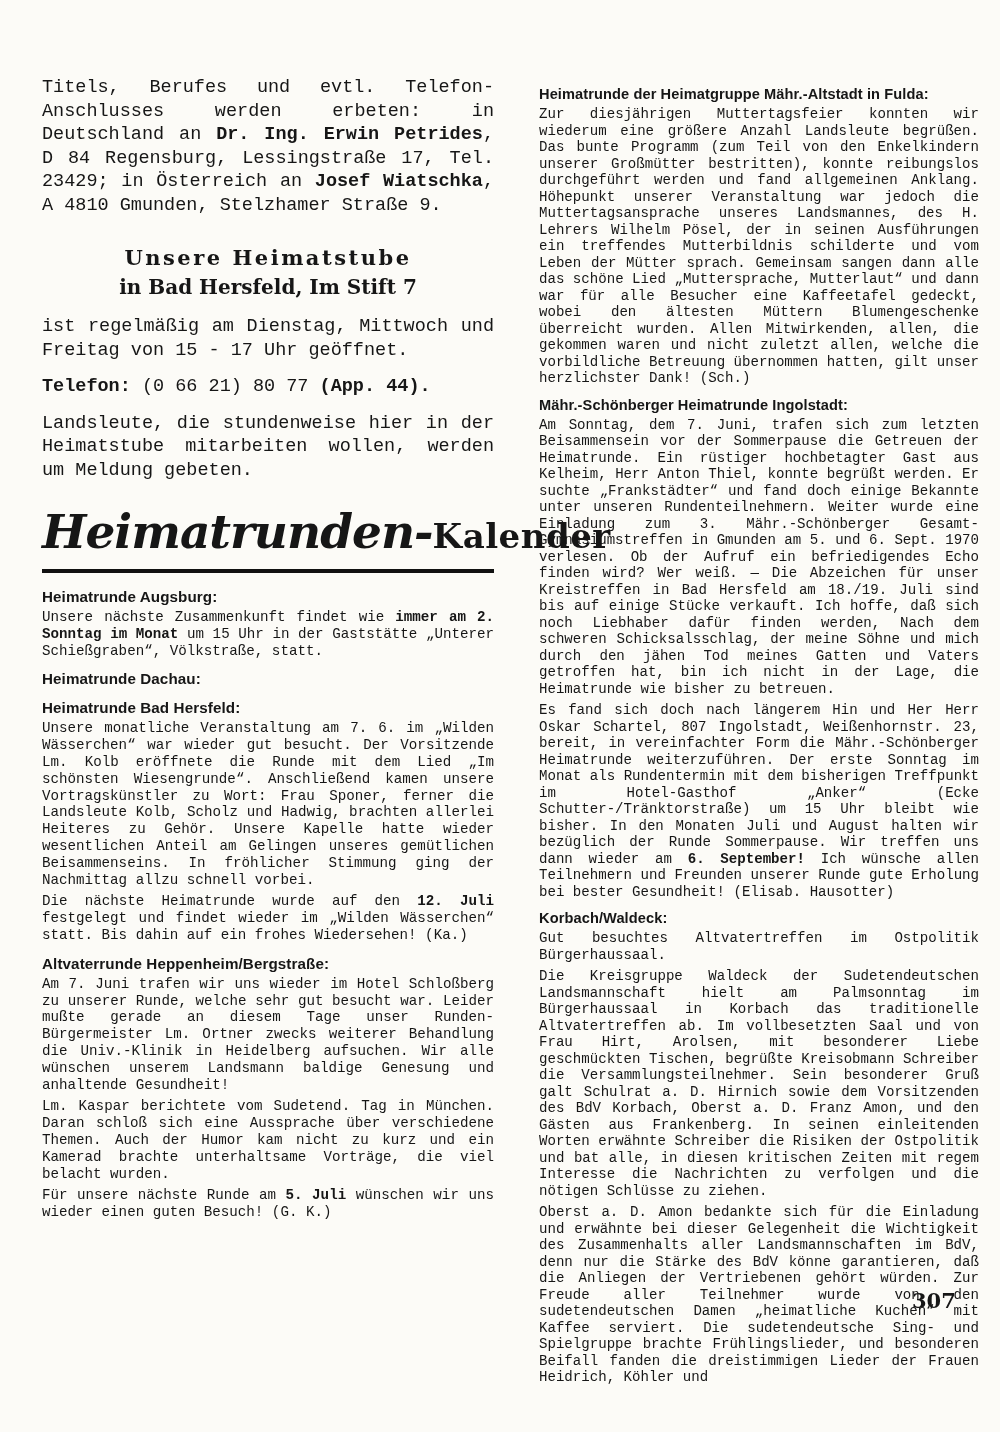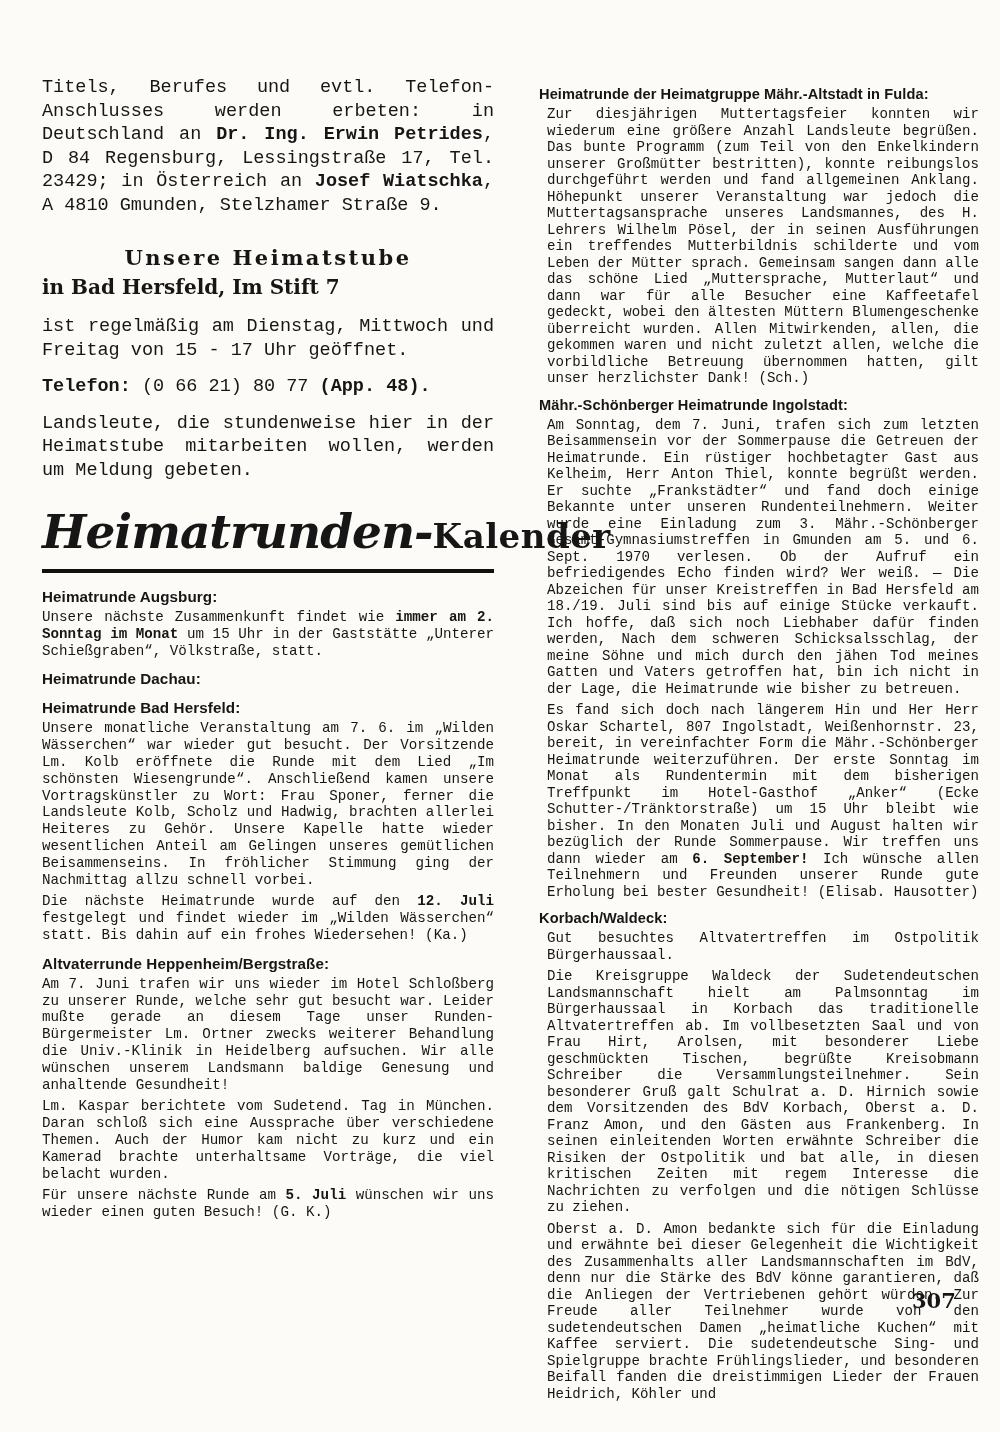--- a/index.html
+++ b/index.html
@@ -13,21 +13,21 @@
   .col{position:absolute;top:76px;}
   .col-left{left:42px;width:452px;}
   .col-right{left:539px;width:440px;}
   p{margin:0;text-align:justify;hyphens:auto;font-family:Liberation Mono, monospace;}
   
   .lg{font-size:18.5px;line-height:23.5px;}
   .stube-title{
     text-align:center;font-weight:700;font-size:21px;line-height:34px;
     letter-spacing:2.5px;margin:24px 0 0;font-family:"DejaVu Serif",serif;
   }
-  .stube-sub{font-weight:700;font-size:20px;line-height:24px;margin:0 0 16px;}
+  .stube-sub{text-align:center;font-weight:700;font-size:20px;line-height:24px;margin:0 0 16px;}
   .lg-block{margin:0 0 13px;}
   
   .kalender{
     margin:26px 0 14px;border-bottom:4px solid #111;padding-bottom:9px;
     white-space:nowrap;
   }
   .kal-script{
     font-style:italic;font-weight:700;font-size:47px;line-height:48px;
     letter-spacing:-1px;font-family:"DejaVu Serif",serif;
   }
@@ -38,40 +38,40 @@
   
   .sec{margin:0 0 9px;}
   .sec-h{
     font-family:"Liberation Sans", sans-serif;font-weight:700;
     font-size:15.2px;line-height:19px;margin:10px 0 3px;text-align:left;
     letter-spacing:0.1px;
   }
   .sec-b{font-size:14.2px;line-height:16.8px;margin:0 0 5px;}
   
   .col-right .sec-h{font-size:14.6px;line-height:18px;margin:9px 0 3px;}
-  .col-right .sec-b{font-size:14.1px;line-height:16.5px;margin-left:8px;}
+  .col-right .sec-b{font-size:14.1px;line-height:16.5px;}
   .col-right .sec{margin:0 0 7px;}
   b{font-weight:700;}
   .page-number{
     position:absolute;left:912px;top:1288px;width:42px;
     font-weight:700;font-size:21px;text-align:right;
   }
 </style>
 </head>
 <body>
 
 <div class="col col-left">
 
   <p class="lg">Titels, Berufes und evtl. Telefon-Anschlusses werden erbeten: in Deutschland an <b>Dr. Ing. Erwin Petrides</b>, D 84 Regensburg, Lessingstraße 17, Tel. 23429; in Österreich an <b>Josef Wiatschka</b>, A 4810 Gmunden, Stelzhamer Straße 9.</p>
 
   <div>
     <div class="stube-title">Unsere Heimatstube</div>
     <div class="stube-sub">in Bad Hersfeld, Im Stift 7</div>
     <p class="lg lg-block">ist regelmäßig am Dienstag, Mittwoch und Freitag von 15 - 17 Uhr geöffnet.</p>
-    <p class="lg lg-block"><b>Telefon:</b> (0 66 21) 80 77 <b>(App. 48).</b></p>
+    <p class="lg lg-block"><b>Telefon:</b> (0 66 21) 80 77 <b>(App. 44).</b></p>
     <p class="lg lg-block">Landsleute, die stundenweise hier in der Heimatstube mitarbeiten wollen, werden um Meldung gebeten.</p>
   </div>
 
   <div class="kalender">
     <span class="kal-script">Heimatrunden-</span><span class="kal-serif">Kalender</span>
   </div>
 
   <div class="sec">
     <div class="sec-h">Heimatrunde Augsburg:</div>
     <p class="sec-b">Unsere nächste Zusammenkunft findet wie <b>immer am 2. Sonntag im Monat</b> um 15 Uhr in der Gaststätte „Unterer Schießgraben“, Völkstraße, statt.</p>

